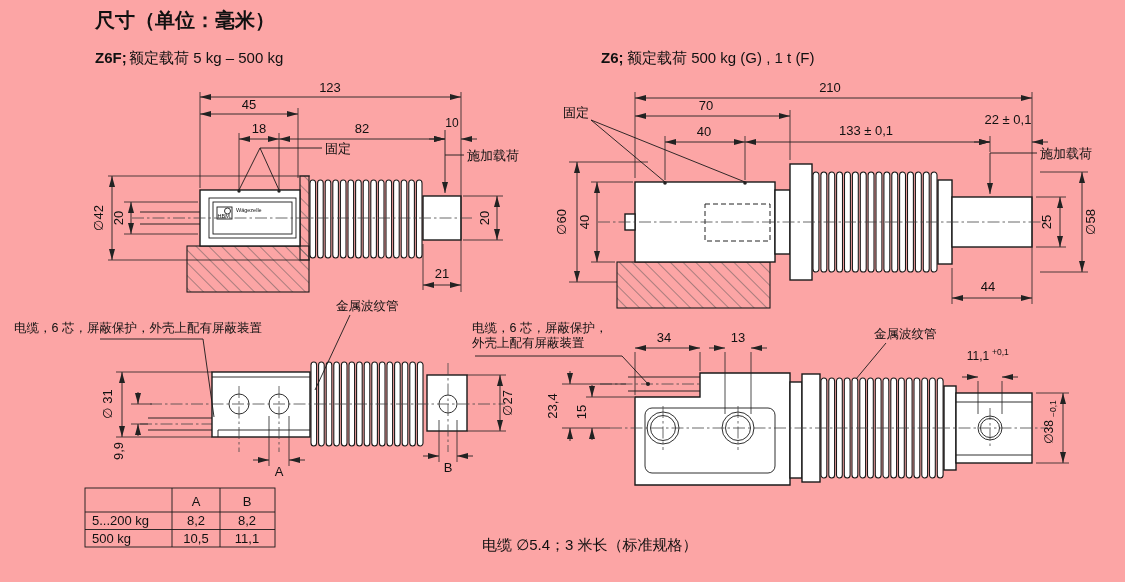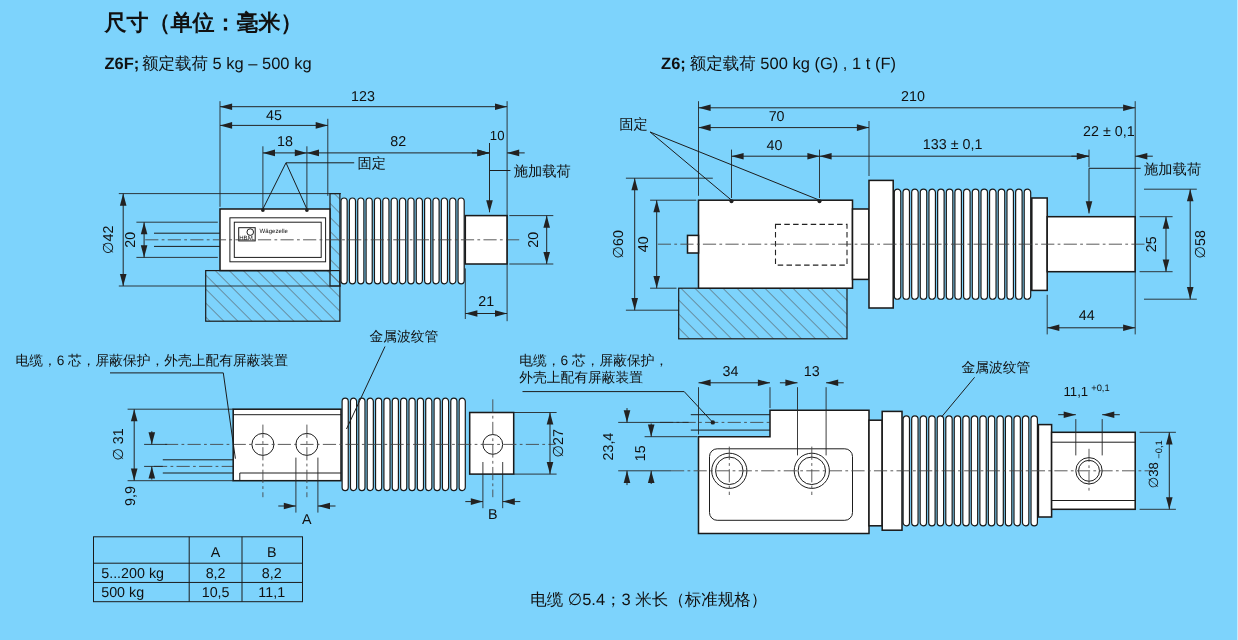--- a/index.html
+++ b/index.html
@@ -1,16 +1,16 @@
 <!DOCTYPE html>
 <html><head>
 <meta charset="utf-8">
 <style>
   html,body{margin:0;padding:0;background:#fff;}
-  .stage{width:1125px;height:582px;position:relative;background:#7dd3fc;}
+  .stage{width:1125px;height:582px;position:relative;background:#fca5a5;}
   svg text{font-family:"Liberation Sans","DejaVu Sans",sans-serif;fill:#111;}
   .ttl{font-size:20px;font-weight:600;}
   .subttl{font-size:15px;}
   .bold{font-weight:700;}
   .d{font-size:13px;text-anchor:middle;}
   .ds{font-size:12px;text-anchor:middle;}
   .lab{font-size:13px;}
   .note{font-size:12.5px;}
   .sub{font-size:8.5px;}
   .tiny{font-size:5.5px;}

